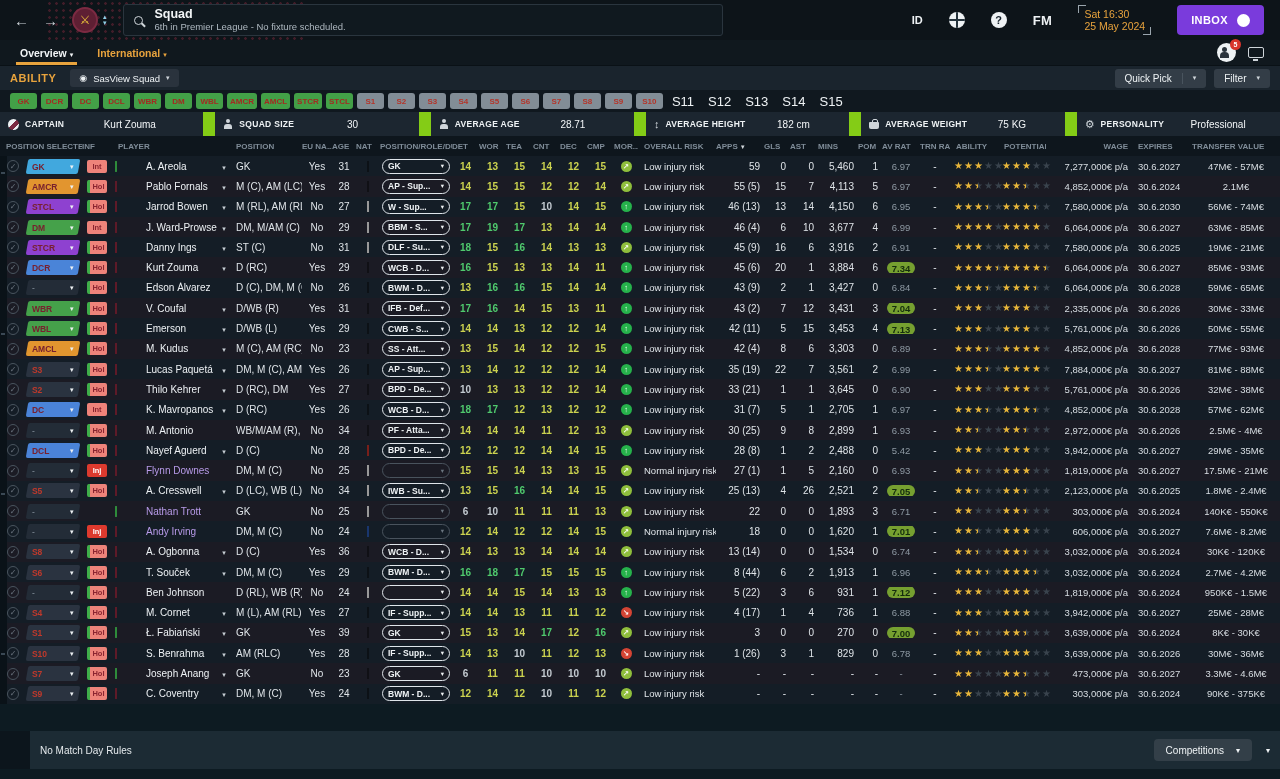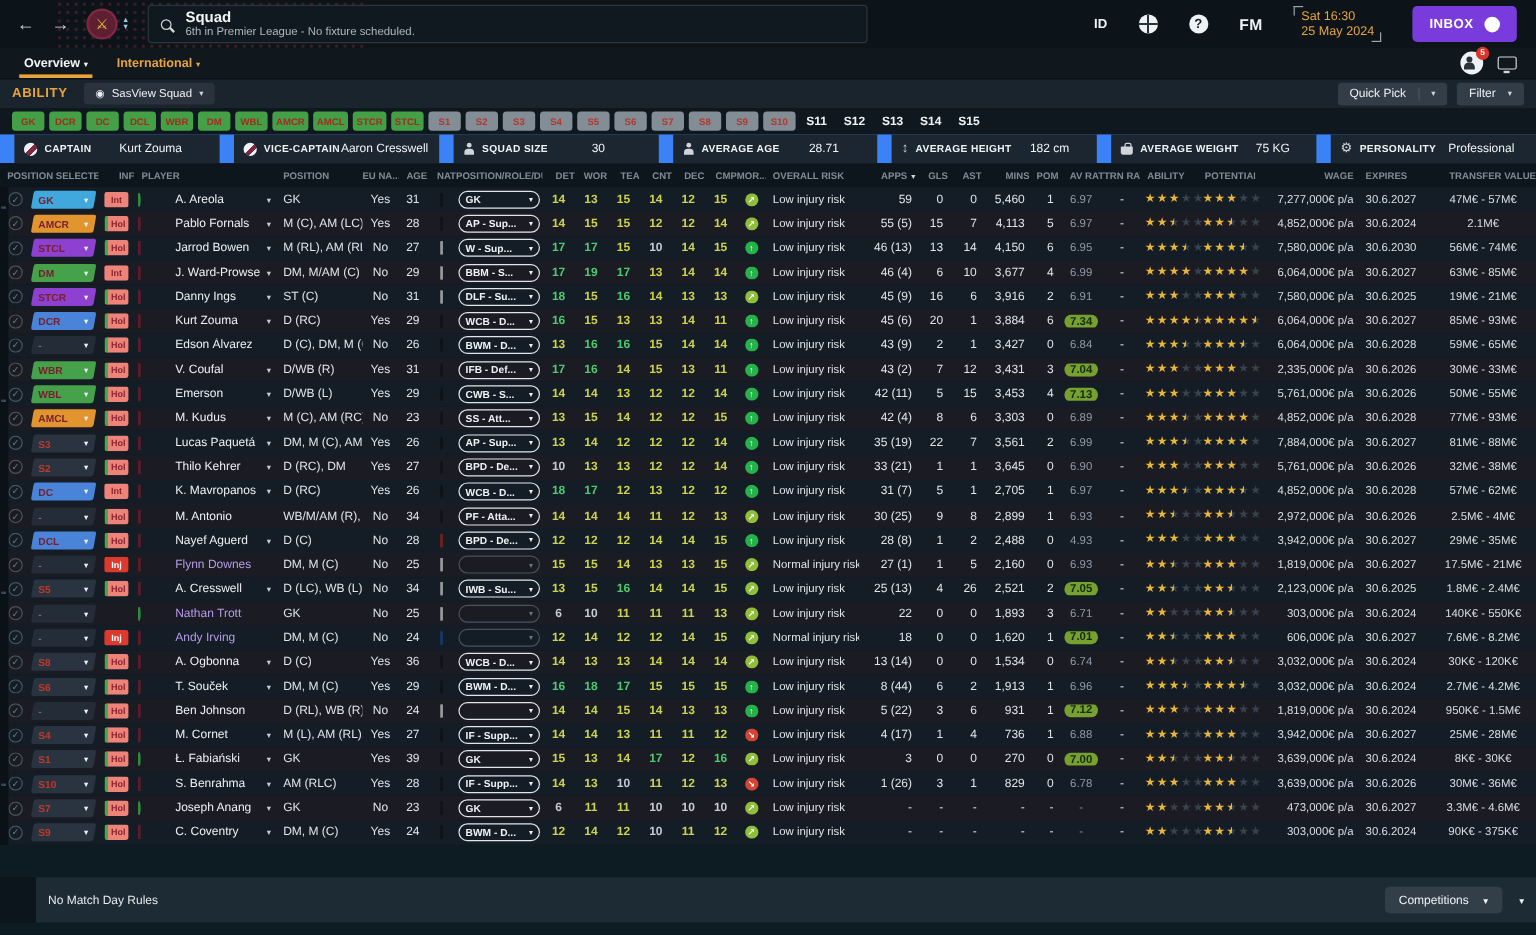--- a/index.html
+++ b/index.html
@@ -67,42 +67,42 @@
   .pillbtn { background:#333d47; border-radius:3px; height:19px; display:flex; align-items:center; padding:0 10px; gap:10px; cursor:pointer; }
   .pillbtn .plabel { font-size:10px; color:#eef2f4; }
   .pillbtn .div { width:1px; height:11px; background:#49545e; }
 
   
   .filterrow { height:22px; background:#10181f; display:flex; align-items:center; padding:0 10px; gap:4px; }
   .fbtn { height:16px; min-width:27px; border-radius:3px; display:flex; align-items:center; justify-content:center;
     font-size:8px; font-weight:bold; cursor:pointer; padding:0 3px; }
   .fbtn.green { background:#43a047; color:#a32b22; }
   .fbtn.gray { background:#828d96; color:#b5352a; }
-  .fplain { color:#eef2f4; font-size:10px; font-weight:bold; margin:0 5px; cursor:pointer; }
+  .fplain { color:#eef2f4; font-size:13px; font-weight:normal; margin:0 5px; cursor:pointer; }
 
   
-  .sumbar { height:24px; display:flex; gap:12px; background:#3b82f6;padding-left:12px; }
+  .sumbar { height:24px; display:flex; gap:12px; background:#84cc16; }
   .sumseg { background:#1c2630; flex:1; display:flex; align-items:center; padding:0 8px; }
   .sumseg .slabel { font-size:8.5px; font-weight:bold; color:#eef2f4; letter-spacing:.3px; margin-left:6px; }
   .sumseg .sval { font-size:10px; color:#f2f5f7; margin:0 auto; }
   .ic { flex:none; color:#cfd5da; }
   .ic-capt { width:11px; height:11px; border-radius:50%; background:linear-gradient(135deg,#eef2f4 45%,#7c2a42 45% 70%,#eef2f4 70%); }
   .ic-person { width:10px; height:11px; position:relative; }
   .ic-person::before { content:""; position:absolute; left:3px; top:0; width:4px; height:4px; border-radius:50%; background:#cfd5da; }
   .ic-person::after { content:""; position:absolute; left:1px; top:5px; width:8px; height:5px; border-radius:3px 3px 0 0; background:#cfd5da; }
   .ic-height { font-size:11px; line-height:11px; }
   .ic-weight { width:10px; height:10px; position:relative; }
   .ic-weight::before { content:""; position:absolute; left:3px; top:0; width:4px; height:4px; border:1.3px solid #cfd5da; border-radius:2px; }
   .ic-weight::after { content:""; position:absolute; left:0; top:3px; width:10px; height:7px; background:#cfd5da; border-radius:1px 1px 2px 2px; }
   .ic-gears { font-size:11px; line-height:11px; }
 
   
   :root { --cols:24px 58px 30px 18px 16px 72px 12px 72px 30px 24px 24px 72px repeat(6,27px) 24px 78px 48px 26px 28px 40px 24px 38px 30px 48px 48px 86px 60px 88px; }
   .thead { height:20px; background:#0e161d; display:grid; grid-template-columns:var(--cols); align-items:center; }
-  .th { font-size:8px; font-weight:bold; color:#7f8c98; text-transform:uppercase; white-space:nowrap; overflow:hidden; text-align:right; }
+  .th { font-size:8px; font-weight:bold; color:#7f8c98; text-transform:uppercase; white-space:nowrap; overflow:hidden; text-align:left; }
   .th.l { text-align:left; padding-left:6px; }
   .th.r { padding-right:4px; }
   .th .sort { font-size:6px; color:#cfd5da; margin-left:2px; }
   .tbody { position:relative; }
   .trow { height:20.3px; display:grid; grid-template-columns:var(--cols); align-items:center; background:#141d26; }
   .trow.alt { background:#1b1b24; }
   .cell { font-size:10px; white-space:nowrap; overflow:hidden; }
   .c { text-align:center; } .r { text-align:right; padding-right:4px; } .l { padding-left:6px; }
   .chk { width:12px; height:12px; border:1px solid #49545e; border-radius:50%; color:#6a747e; font-size:8px;
     display:flex; align-items:center; justify-content:center; margin-left:7px; cursor:pointer; }
@@ -286,25 +286,20 @@
     <span class="fplain">S15</span>
   </div>
 
 <div class="sumbar" id="sumbar">
   <div class="sumseg">
     <span class="ic ic-capt"></span>
     <span class="slabel">CAPTAIN</span>
     <span class="sval">Kurt Zouma</span>
   </div>
 
-  <div class="sumseg">
-    <span class="ic ic-capt"></span>
-    <span class="slabel">VICE-CAPTAIN</span>
-    <span class="sval">Aaron Cresswell</span>
-  </div>
 
   <div class="sumseg">
     <span class="ic ic-person"></span>
     <span class="slabel">SQUAD SIZE</span>
     <span class="sval">30</span>
   </div>
 
   <div class="sumseg">
     <span class="ic ic-person"></span>
     <span class="slabel">AVERAGE AGE</span>
@@ -1226,21 +1221,21 @@
     <div class="attr a-yel">15</div>
     <div class="cell c">
         <span class="mor m-up">↑</span>
       </div>
     <div class="cell l risk">Low injury risk</div>
     <div class="cell r stat">28 (8)</div>
     <div class="cell r stat">1</div>
     <div class="cell r stat">2</div>
     <div class="cell r stat">2,488</div>
     <div class="cell r stat">0</div>
-    <div class="cell c avr">4.93</div>
+    <div class="cell c avr">5.42</div>
     <div class="cell c stat">-</div>
     <div class="stars">
         <span class="st-full">★</span>
         <span class="st-full">★</span>
         <span class="st-full">★</span>
         <span class="st-empty">★</span>
         <span class="st-empty">★</span>
       </div>
     <div class="stars">
         <span class="st-full">★</span>

